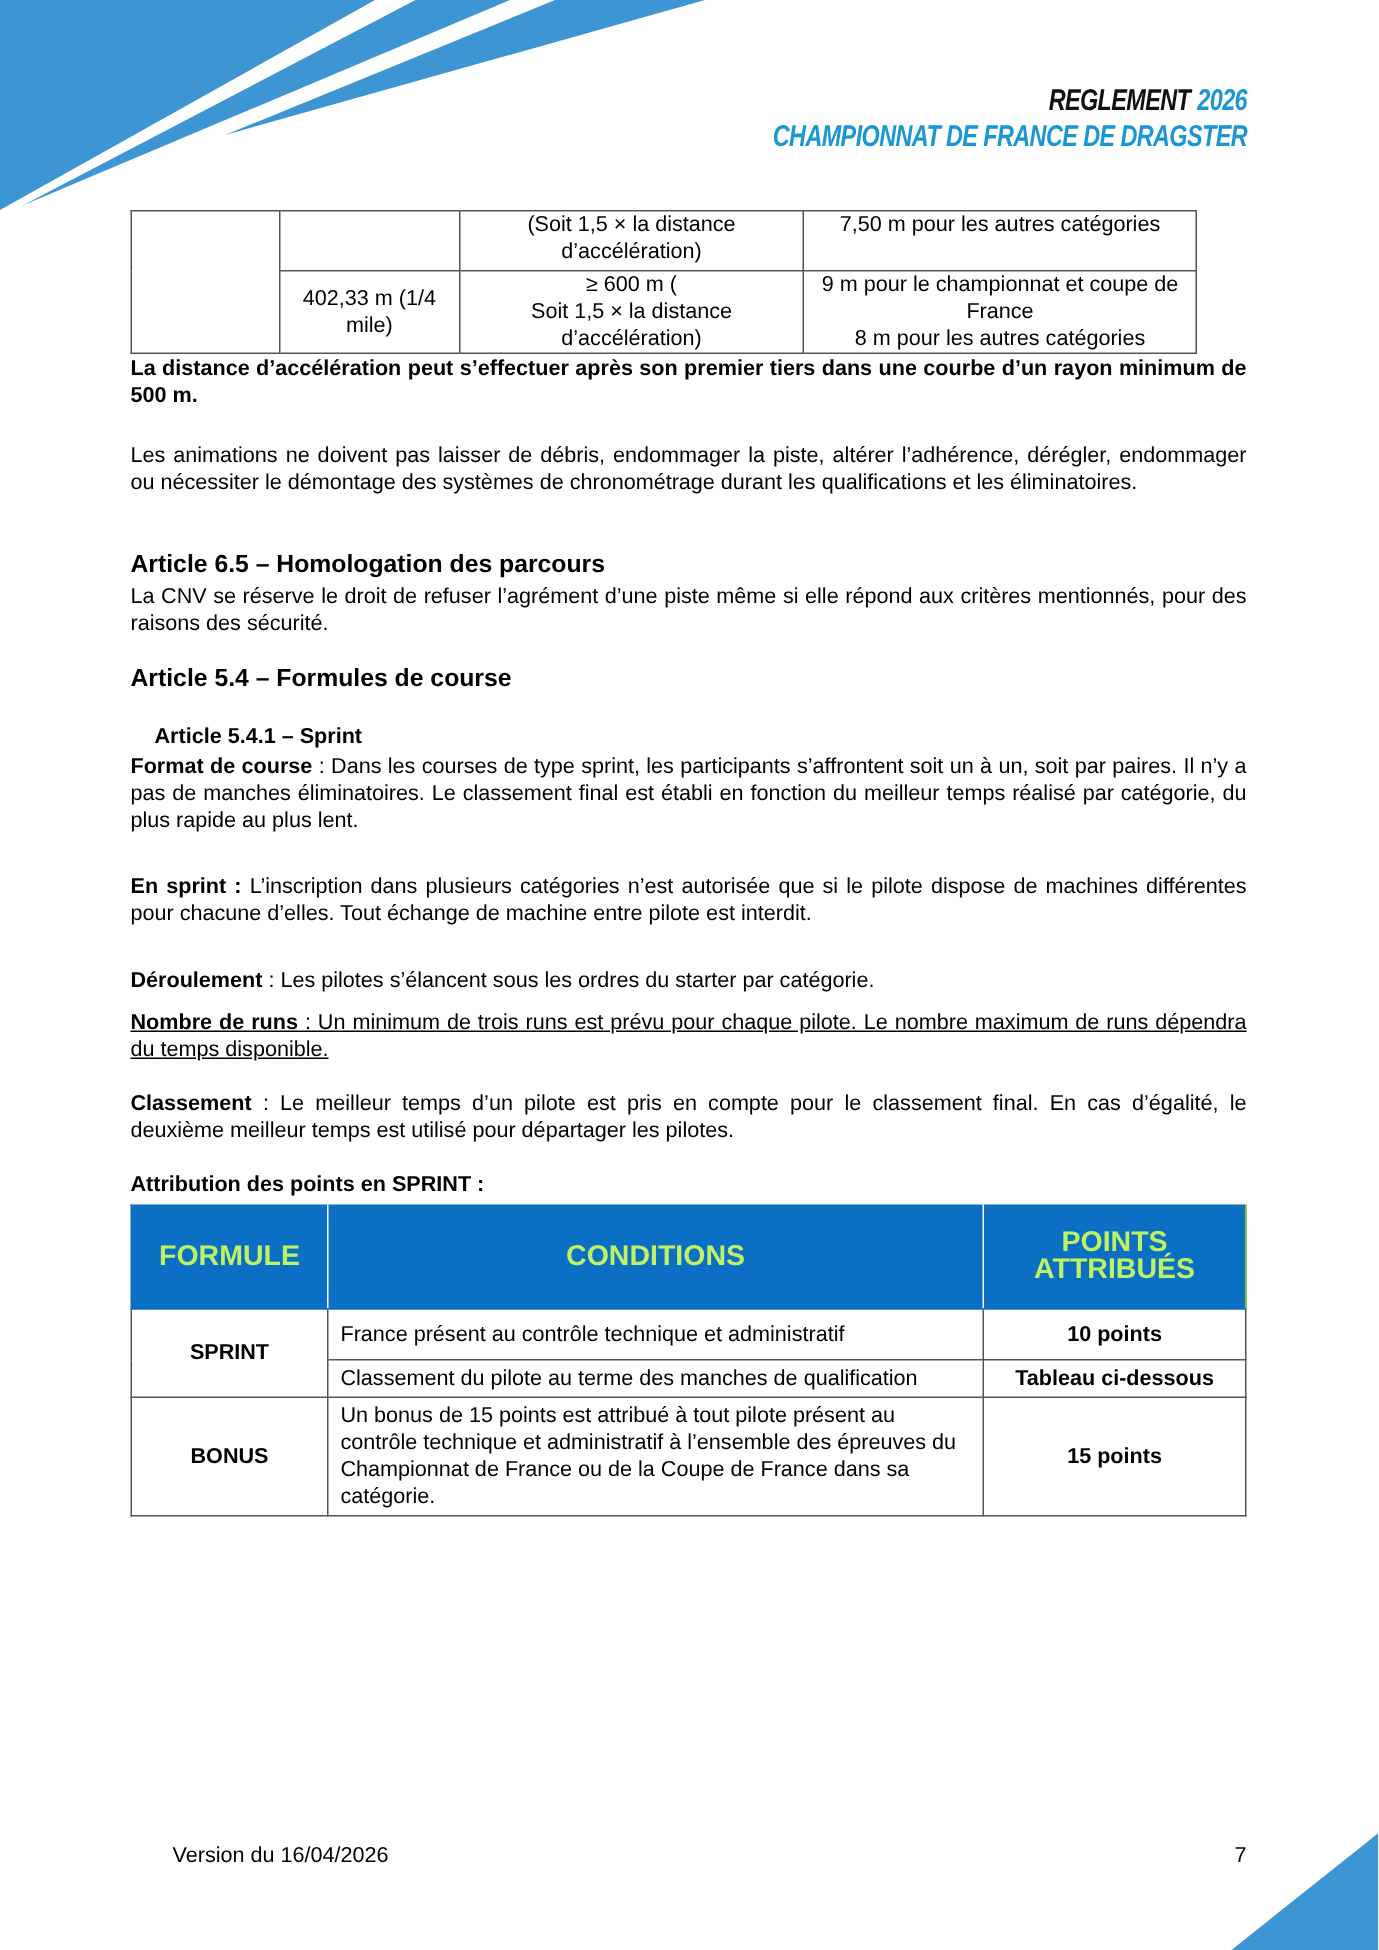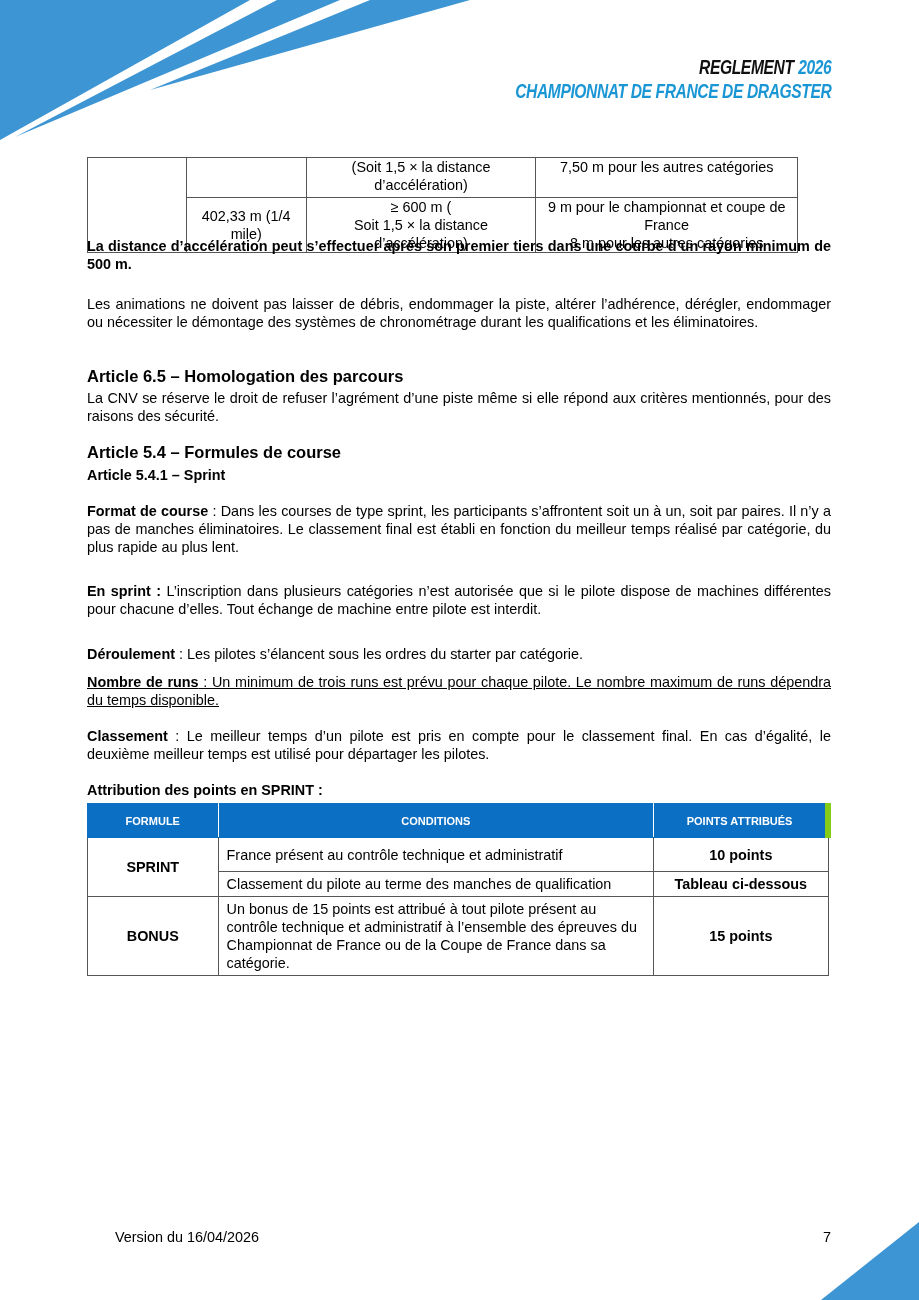--- a/index.html
+++ b/index.html
@@ -10,32 +10,32 @@
 
     .header { position: absolute; right: 88px; top: 55px; text-align: right;
               font-family: "Liberation Sans", sans-serif; font-weight: bold; font-style: italic;
               letter-spacing: -0.5px; transform: scaleX(0.78); transform-origin: right top; }
     .header .l1 { font-size: 20px; line-height: 24px; white-space: nowrap; }
     .header .l1 .k { color: #111; }
     .header .l1 .y { color: #1a96d4; margin-left: 6px; }
     .header .l2 { font-size: 20px; line-height: 24px; color: #1a96d4; white-space: nowrap; }
 
     table { border-collapse: collapse; }
-    .t1 { position: absolute; left: 87px; top: 157px; width: 711px; font-size: 14.4px; line-height: 18px; }
+    .t1 { position: absolute; left: 87px; top: 140px; width: 711px; font-size: 14.4px; line-height: 18px; }
     .t1 td { border: 1px solid #555; text-align: center; vertical-align: top; padding: 0 4px; }
 
     .p { position: absolute; left: 87px; width: 744px; font-size: 14.4px; line-height: 18px; text-align: justify; margin: 0; }
     .p b { font-weight: bold; }
     .h2 { position: absolute; left: 87px; font-size: 16.5px; font-weight: bold; margin: 0; }
-    .h3 { position: absolute; left: 87px; font-size: 14.4px; font-weight: bold; margin: 0; }
+    .h3 { position: absolute; left: 87px; font-size: 14.4px; font-weight: bold; margin: 16px; }
 
     .t2 { position: absolute; left: 87px; top: 803px; width: 744px; font-size: 14.4px; line-height: 18px; }
-    .t2 th { background: #0b6fc4; color: #ffffff; font-weight: bold; height: 25px; padding: 4px;
-             border: 1px solid #0b6fc4; border-right: 1px solid #ffffff; font-size: 11px; }
-    .t2 th:last-child { border-right: 6px solid #84cc16; margin-top: 46px; }
+    .t2 th { background: #0b6fc4; color: #bef264; font-weight: bold; height: 25px; padding: 16px;
+             border: 1px solid #0b6fc4; border-right: 1px solid #ffffff; font-size: 19px; }
+    .t2 th:last-child { border-right: 1px solid #84cc16; margin-top: 46px; }
     .t2 td { border: 1px solid #555; padding: 2px 8px; vertical-align: middle; }
     .t2 td.c { text-align: center; font-weight: bold; }
 
     .footer-left { position: absolute; left: 115px; top: 1229px; font-size: 14.4px; }
     .footer-right { position: absolute; right: 88px; top: 1229px; font-size: 14.4px; }
   </style>
 </head>
 <body>
 
 <svg class="deco" width="480" height="145" viewBox="0 0 480 145">

